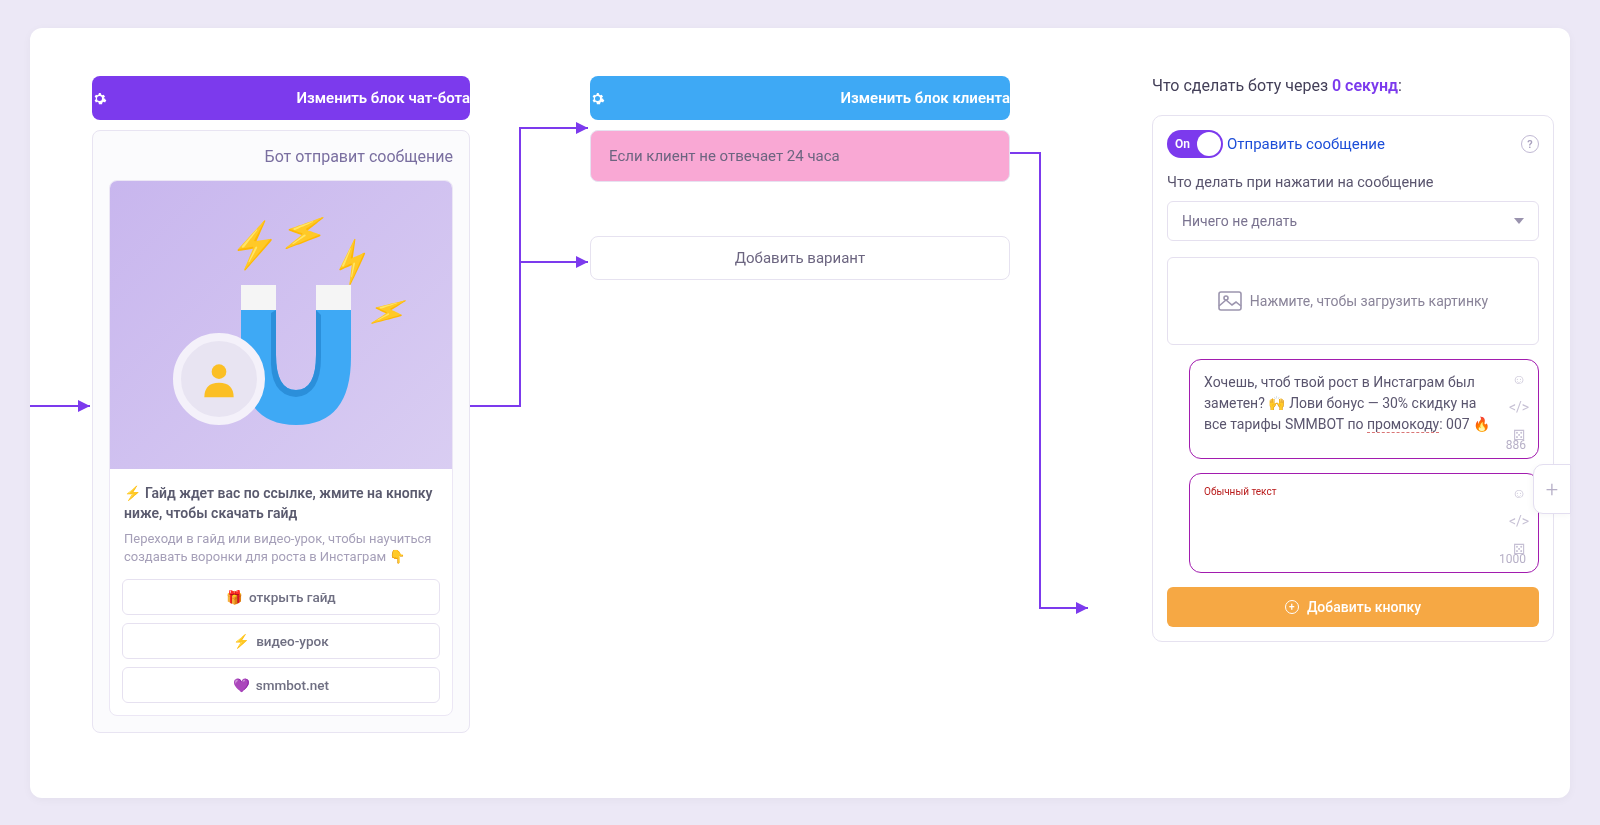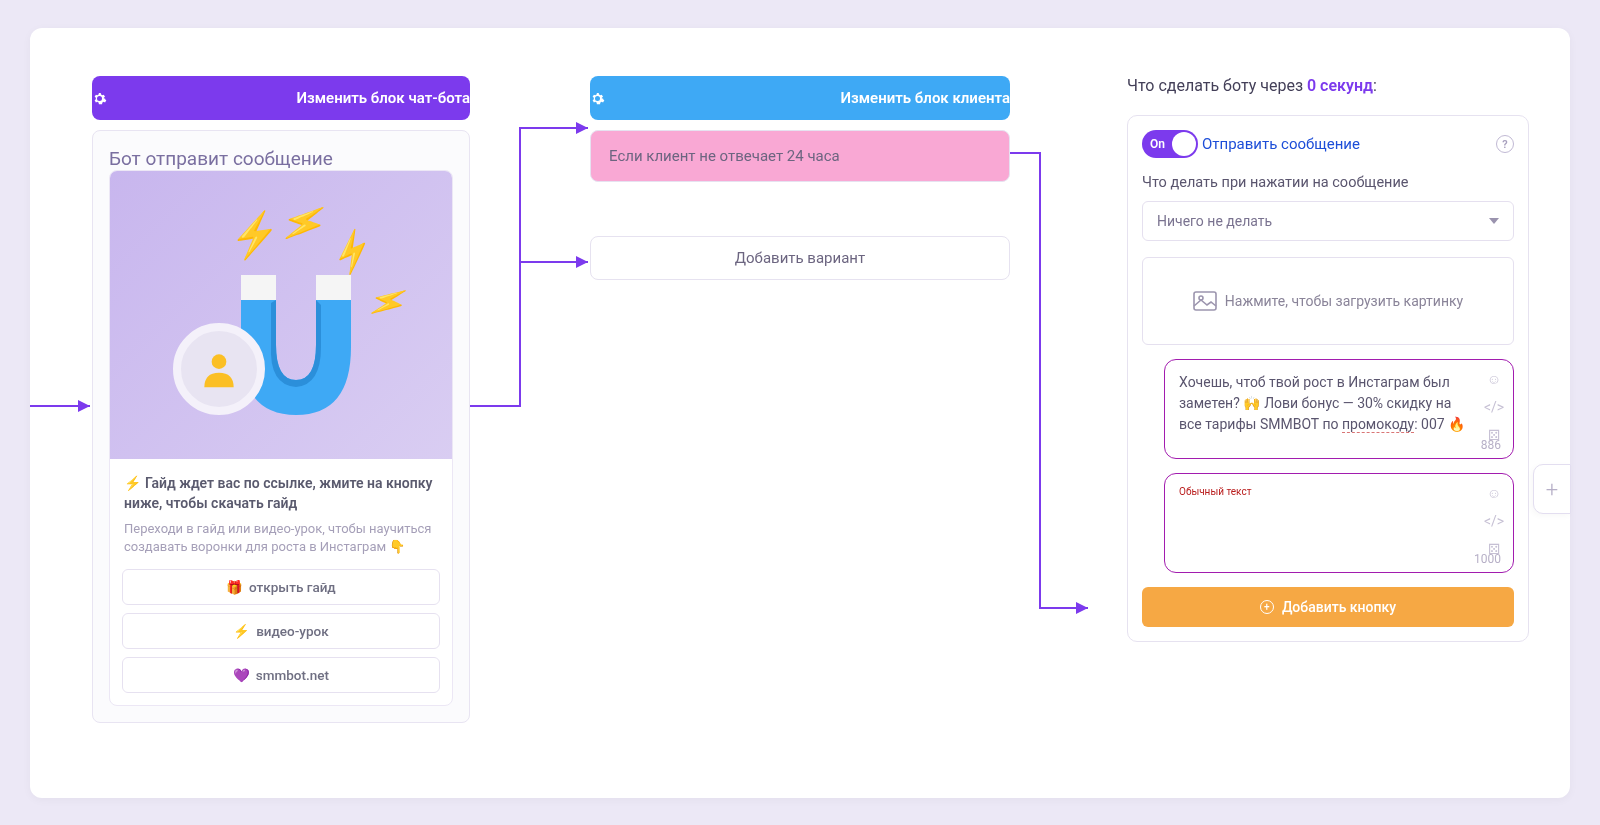--- a/index.html
+++ b/index.html
@@ -38,21 +38,23 @@
 
 .bot-body {
   margin-top: 10px;
   background: #fbfbfd;
   border: 1px solid #e8e4f2;
   border-radius: 8px;
   padding: 16px;
 }
 .bot-send-label {
   color: #7a6fa0;
-  font-size: 19px;
+  font-size: 16px;
+  margin-bottom: 14px;
+  text-align: right;
 }
 
 .bot-card {
   background: #fff;
   border: 1px solid #ece7f5;
   border-radius: 8px;
   overflow: hidden;
 }
 .bot-image {
   width: 100%;
@@ -133,21 +135,21 @@
   height:44px;
   display:flex;align-items:center;justify-content:center;
   color:#6c6580;
   font-size:15px;
   cursor:pointer;
 }
 
 
 .side-panel {
   position:absolute;
-  right:41px; top:48px;
+  right:16px; top:48px;
   width:402px;
 }
 .panel-title {
   color:#433f58;
   font-size:16px;
   margin-bottom:20px;
 }
 .panel-title .seconds { color:#7c3aed; font-weight:600; }
 
 .panel-card {

